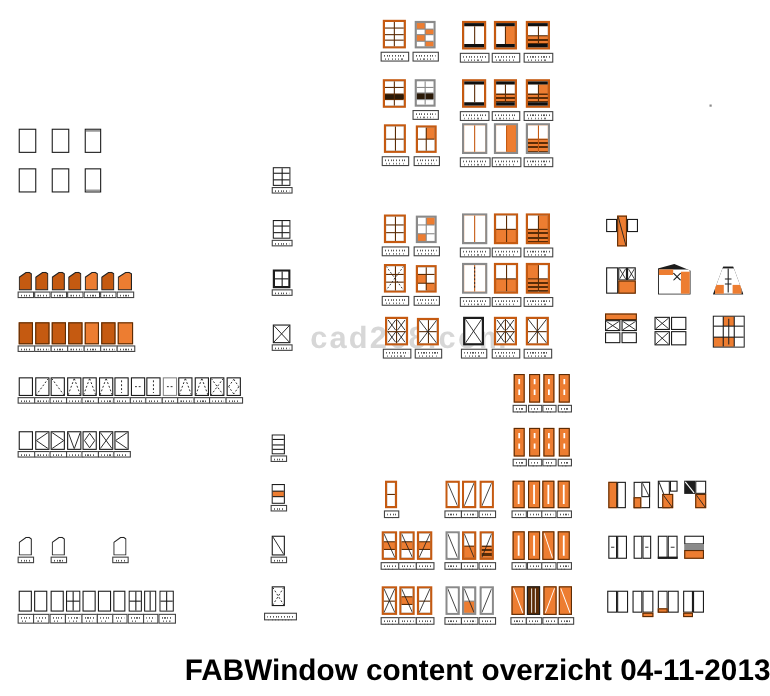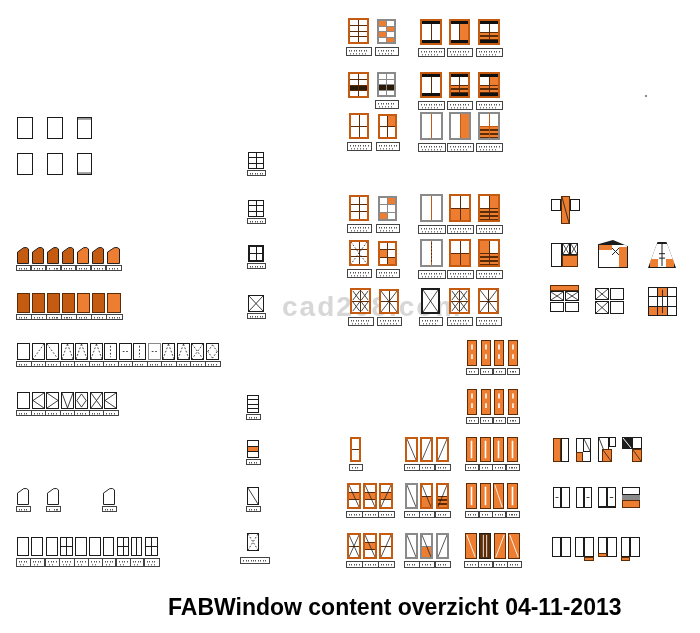--- a/index.html
+++ b/index.html
@@ -19,21 +19,21 @@
        background-position:2px 2px,3px 5px;background-repeat:no-repeat;}
   #wm{position:absolute;font-weight:bold;color:#d7d7d7;letter-spacing:2px;z-index:0;}
   #ttl{position:absolute;font-weight:bold;color:#000;white-space:nowrap;z-index:2;}
   .dot{position:absolute;width:2px;height:2px;background:#8a8a8a;}
 </style>
 </head>
 <body>
 
 <div id="sheet">
   <div id="wm" style="left: 282px; top: 291px; font-size: 28px;">cad268.com</div>
-  <div id="ttl" style="left: 168px; top: 594px; font-size: 23px;">FABWindow content overzicht 04-11-2013</div>
+  <div id="ttl" style="left: 168px; top: 594px; font-size: 27px;">FABWindow content overzicht 04-11-2013</div>
 <div class="dot" style="left: 645px; top: 95px;"></div>
     <div class="sym" style="left: 17px; top: 117px; width: 16px; height: 22px; z-index: 1; background: rgb(255, 255, 255); border: 1px solid rgb(28, 28, 28);"></div>
     <div class="sym" style="left: 47px; top: 117px; width: 16px; height: 22px; z-index: 1; background: rgb(255, 255, 255); border: 1px solid rgb(28, 28, 28);"></div>
     <div class="sym" style="left: 77px; top: 117px; width: 15px; height: 22px; z-index: 1; background: rgb(255, 255, 255); border: 1px solid rgb(28, 28, 28);">
       <svg viewBox="0 0 15 22" preserveAspectRatio="none">
         <line x1="0" y1="1" x2="15" y2="1" stroke="#999" stroke-width="2"></line>
       </svg>
     </div>
     <div class="sym" style="left: 17px; top: 153px; width: 16px; height: 22px; z-index: 1; background: rgb(255, 255, 255); border: 1px solid rgb(28, 28, 28);"></div>
     <div class="sym" style="left: 47px; top: 153px; width: 16px; height: 22px; z-index: 1; background: rgb(255, 255, 255); border: 1px solid rgb(28, 28, 28);"></div>

